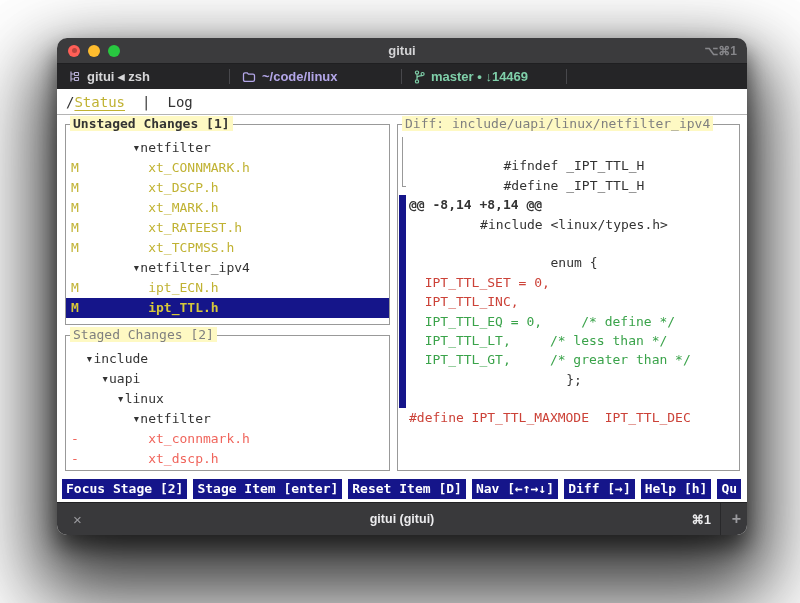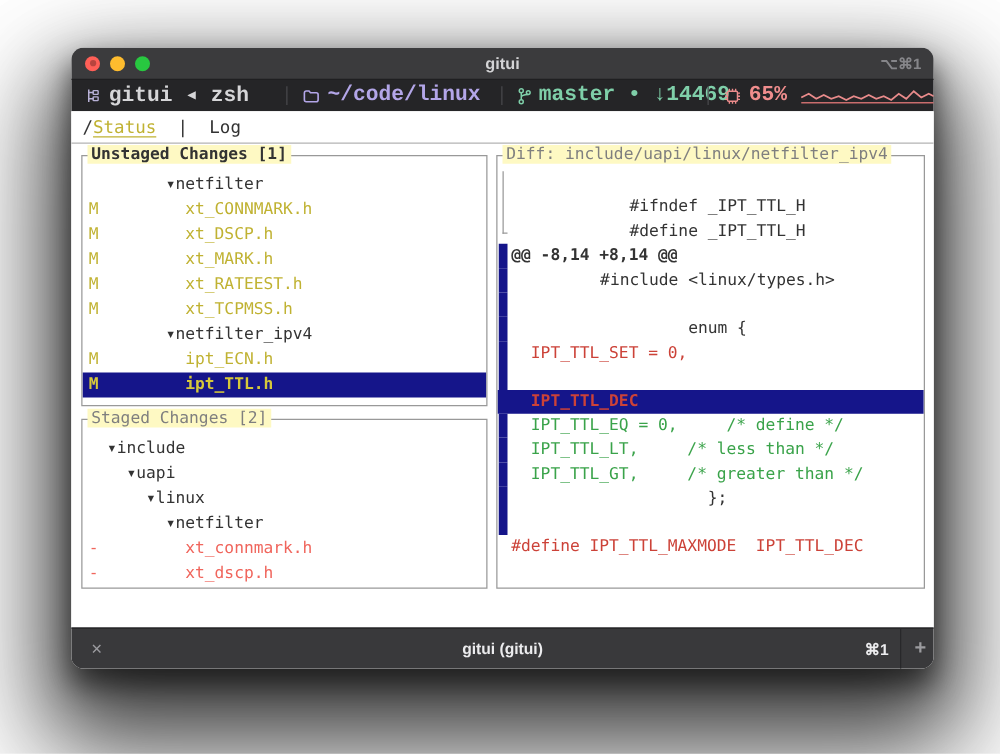--- a/index.html
+++ b/index.html
@@ -23,21 +23,21 @@
   .tl { width:12px; height:12px; border-radius:50%; position:relative; }
   .tl.red { background:var(--traffic-red); }
   .tl.red::after { content:""; position:absolute; left:3.5px; top:3.5px; width:5px; height:5px; border-radius:50%; background:rgba(0,0,0,.28); }
   .tl.yellow { background:var(--traffic-yellow); }
   .tl.green { background:var(--traffic-green); }
   .win-title { font-size:13px; font-weight:bold; color:#d4d4d6; }
   .win-shortcut { position:absolute; right:10px; top:0; height:100%; display:flex; align-items:center; font-size:12px; font-weight:bold; color:#86868a; }
 
   .statusbar {
     height:25px; flex:none; background:var(--chrome-status-bg); position:relative;
-    font-size:17px; font-weight:bold;font-family:Liberation Mono, monospace;
+    font-size:13px; font-weight:bold;
   }
   .seg { position:absolute; top:0; height:100%; display:flex; align-items:center; gap:6px; white-space:nowrap; }
   .seg-session { left:11px; color:#d6d6d8; }
   .seg-cwd { left:185px; color:var(--purple); }
   .seg-git { left:357px; color:var(--mint); }
   .seg-cpu { left:522px; color:var(--pink); }
   .seg svg { flex:none; }
   .sdiv { position:absolute; top:5px; bottom:5px; width:1px; background:#48484c; }
 
   
@@ -141,31 +141,20 @@
       <div class="seg seg-git">
         <svg width="11" height="14" viewBox="0 0 11 14">
           <circle cx="3" cy="2.6" r="1.6" fill="none" stroke="#7fcfa9" stroke-width="1.2"></circle>
           <circle cx="3" cy="11.4" r="1.6" fill="none" stroke="#7fcfa9" stroke-width="1.2"></circle>
           <circle cx="8.6" cy="4" r="1.5" fill="none" stroke="#7fcfa9" stroke-width="1.2"></circle>
           <path d="M3 4.2 V9.8 M3 8 Q3 5.8 8.6 5.6" fill="none" stroke="#7fcfa9" stroke-width="1.2"></path>
         </svg>
         <span>master • ↓14469</span>
       </div>
       <div class="sdiv" style="left:509px"></div>
-      <div class="seg seg-cpu">
-        <svg width="14" height="14" viewBox="0 0 14 14">
-          <rect x="3" y="3" width="8" height="8" rx="1" fill="none" stroke="#ef8d8d" stroke-width="1.2"></rect>
-          <path d="M4.5 3 V1 M7 3 V1 M9.5 3 V1 M4.5 13 V11 M7 13 V11 M9.5 13 V11 M3 4.5 H1 M3 7 H1 M3 9.5 H1 M13 4.5 H11 M13 7 H11 M13 9.5 H11" stroke="#ef8d8d" stroke-width="1.1"></path>
-        </svg>
-        <span>65%</span>
-        <svg width="108" height="15" viewBox="0 0 108 15" style="margin-left:4px">
-          <polyline points="1,9 7,6 13,10 19,7 25,10 31,8 37,11 43,8 49,10 55,7 61,10 67,8 73,11 79,6 85,10 91,4 97,9 103,6 107,8" fill="none" stroke="#e98b8b" stroke-width="1.4"></polyline>
-          <line x1="1" y1="13.2" x2="107" y2="13.2" stroke="#c96d6d" stroke-width="1.2"></line>
-        </svg>
-      </div>
     </div>
 
     <div class="content">
 
       <div class="tabrow">
         <span>/</span>
           <span class="tab-active">Status</span>
         <span class="tab-sep">|</span>
         <span>Log</span>
       </div>
@@ -201,31 +190,39 @@
         <span class="panel-title dim">Diff: include/uapi/linux/netfilter_ipv4</span>
         <div class="dlines" id="diff-lines">
             <div class="dline context"><span class="mk-line"></span><span class="dtext"></span></div>
             <div class="dline context"><span class="mk-line"></span><span class="dtext">#ifndef _IPT_TTL_H</span></div>
             <div class="dline context"><span class="mk-corner"></span><span class="dtext">#define _IPT_TTL_H</span></div>
             <div class="dline hunk"><span class="mk-bar"></span><span class="dtext">@@ -8,14 +8,14 @@</span></div>
             <div class="dline context"><span class="mk-bar"></span><span class="dtext">#include &lt;linux/types.h&gt;</span></div>
             <div class="dline context"><span class="mk-bar"></span><span class="dtext"></span></div>
             <div class="dline context"><span class="mk-bar"></span><span class="dtext">enum {</span></div>
             <div class="dline del"><span class="mk-bar"></span><span class="dtext">  IPT_TTL_SET = 0,</span></div>
-            <div class="dline del"><span class="mk-bar"></span></div>
-            <div class="dline del selected"><span class="dtext">  IPT_TTL_DEC</span></div>
+            <div class="dline del"><span class="mk-bar"></span><span class="dtext">  IPT_TTL_INC,</span></div>
             <div class="dline add"><span class="mk-bar"></span><span class="dtext">  IPT_TTL_EQ = 0,     /* define */</span></div>
             <div class="dline add"><span class="mk-bar"></span><span class="dtext">  IPT_TTL_LT,     /* less than */</span></div>
             <div class="dline add"><span class="mk-bar"></span><span class="dtext">  IPT_TTL_GT,     /* greater than */</span></div>
             <div class="dline context"><span class="mk-bar"></span><span class="dtext">};</span></div>
             <div class="dline context"><span class="mk-bar"></span><span class="dtext"></span></div>
             <div class="dline del"><span class="dtext">#define IPT_TTL_MAXMODE  IPT_TTL_DEC</span></div>
           </div>
       </div>
 
+      <div class="hints" id="hints">
+          <button class="hint">Focus Stage [2]</button>
+          <button class="hint">Stage Item [enter]</button>
+          <button class="hint">Reset Item [D]</button>
+          <button class="hint">Nav [←↑→↓]</button>
+          <button class="hint">Diff [→]</button>
+          <button class="hint">Help [h]</button>
+          <button class="hint">Qu</button>
+        </div>
     </div>
 
     <div class="bottombar">
       <span class="bb-close">×</span>
       <span class="bb-title">gitui (gitui)</span>
       <span class="bb-shortcut">⌘1</span>
       <span class="bb-div"></span>
       <span class="bb-plus">+</span>
     </div>
 

